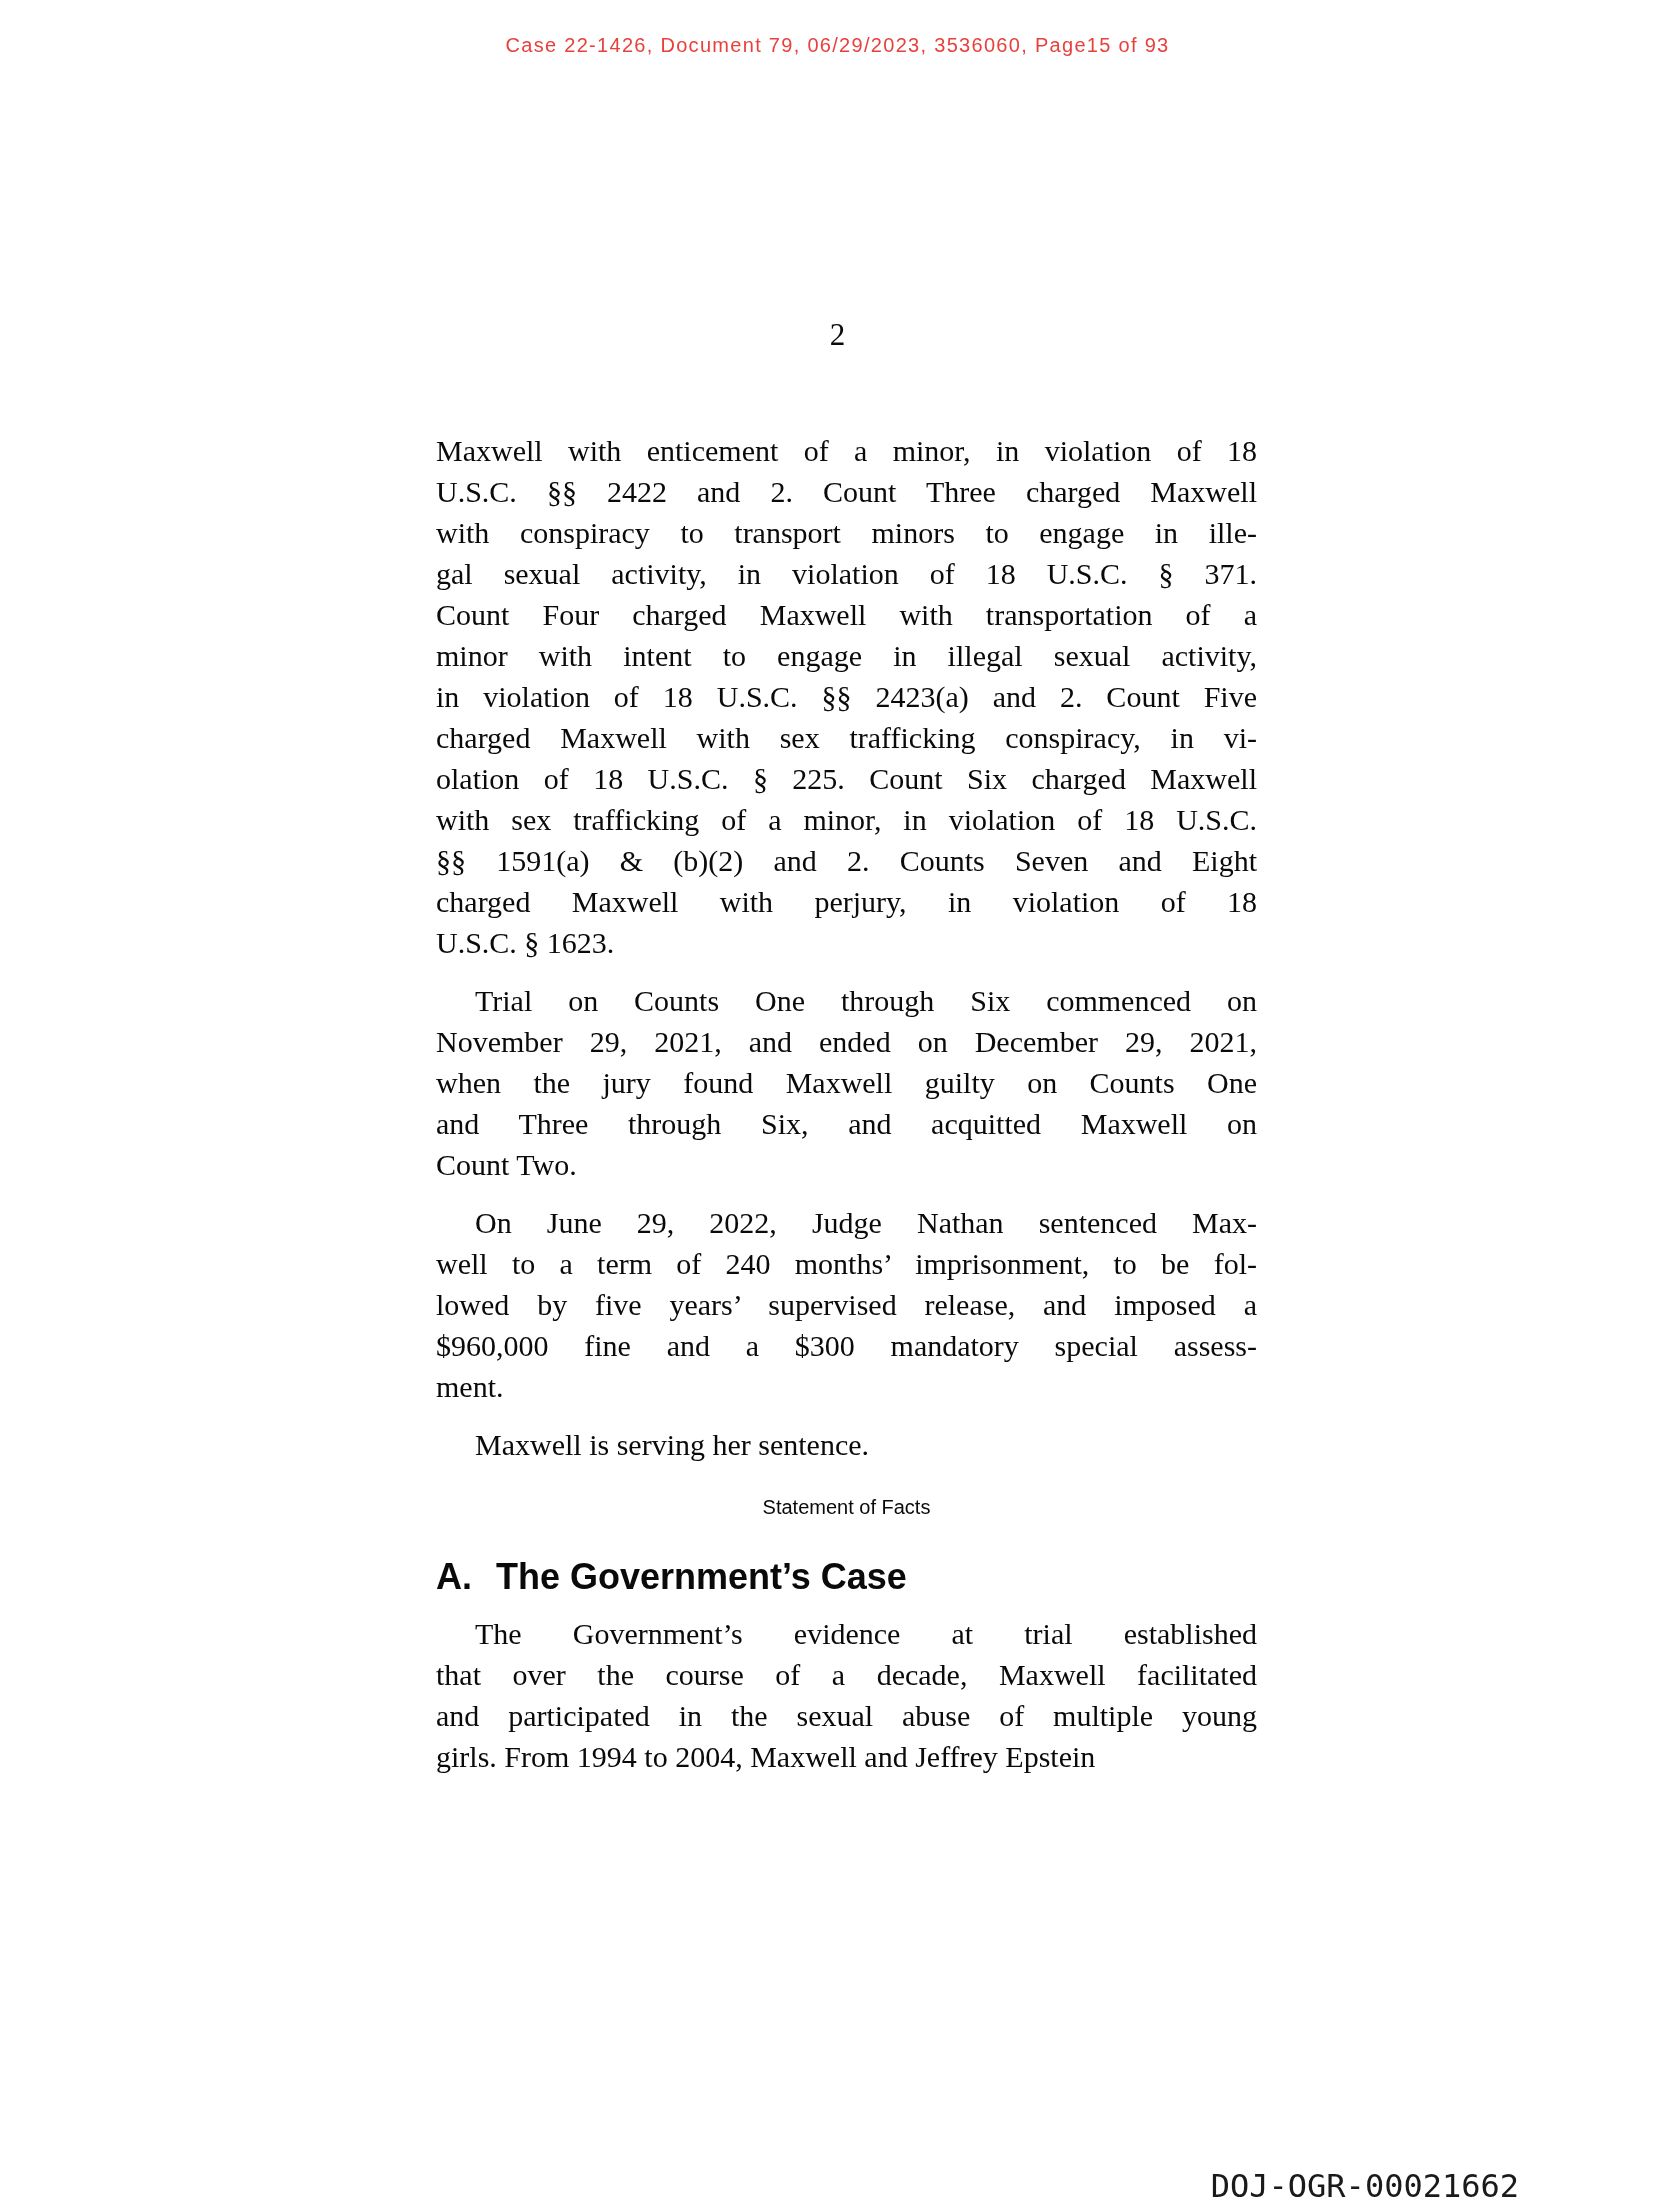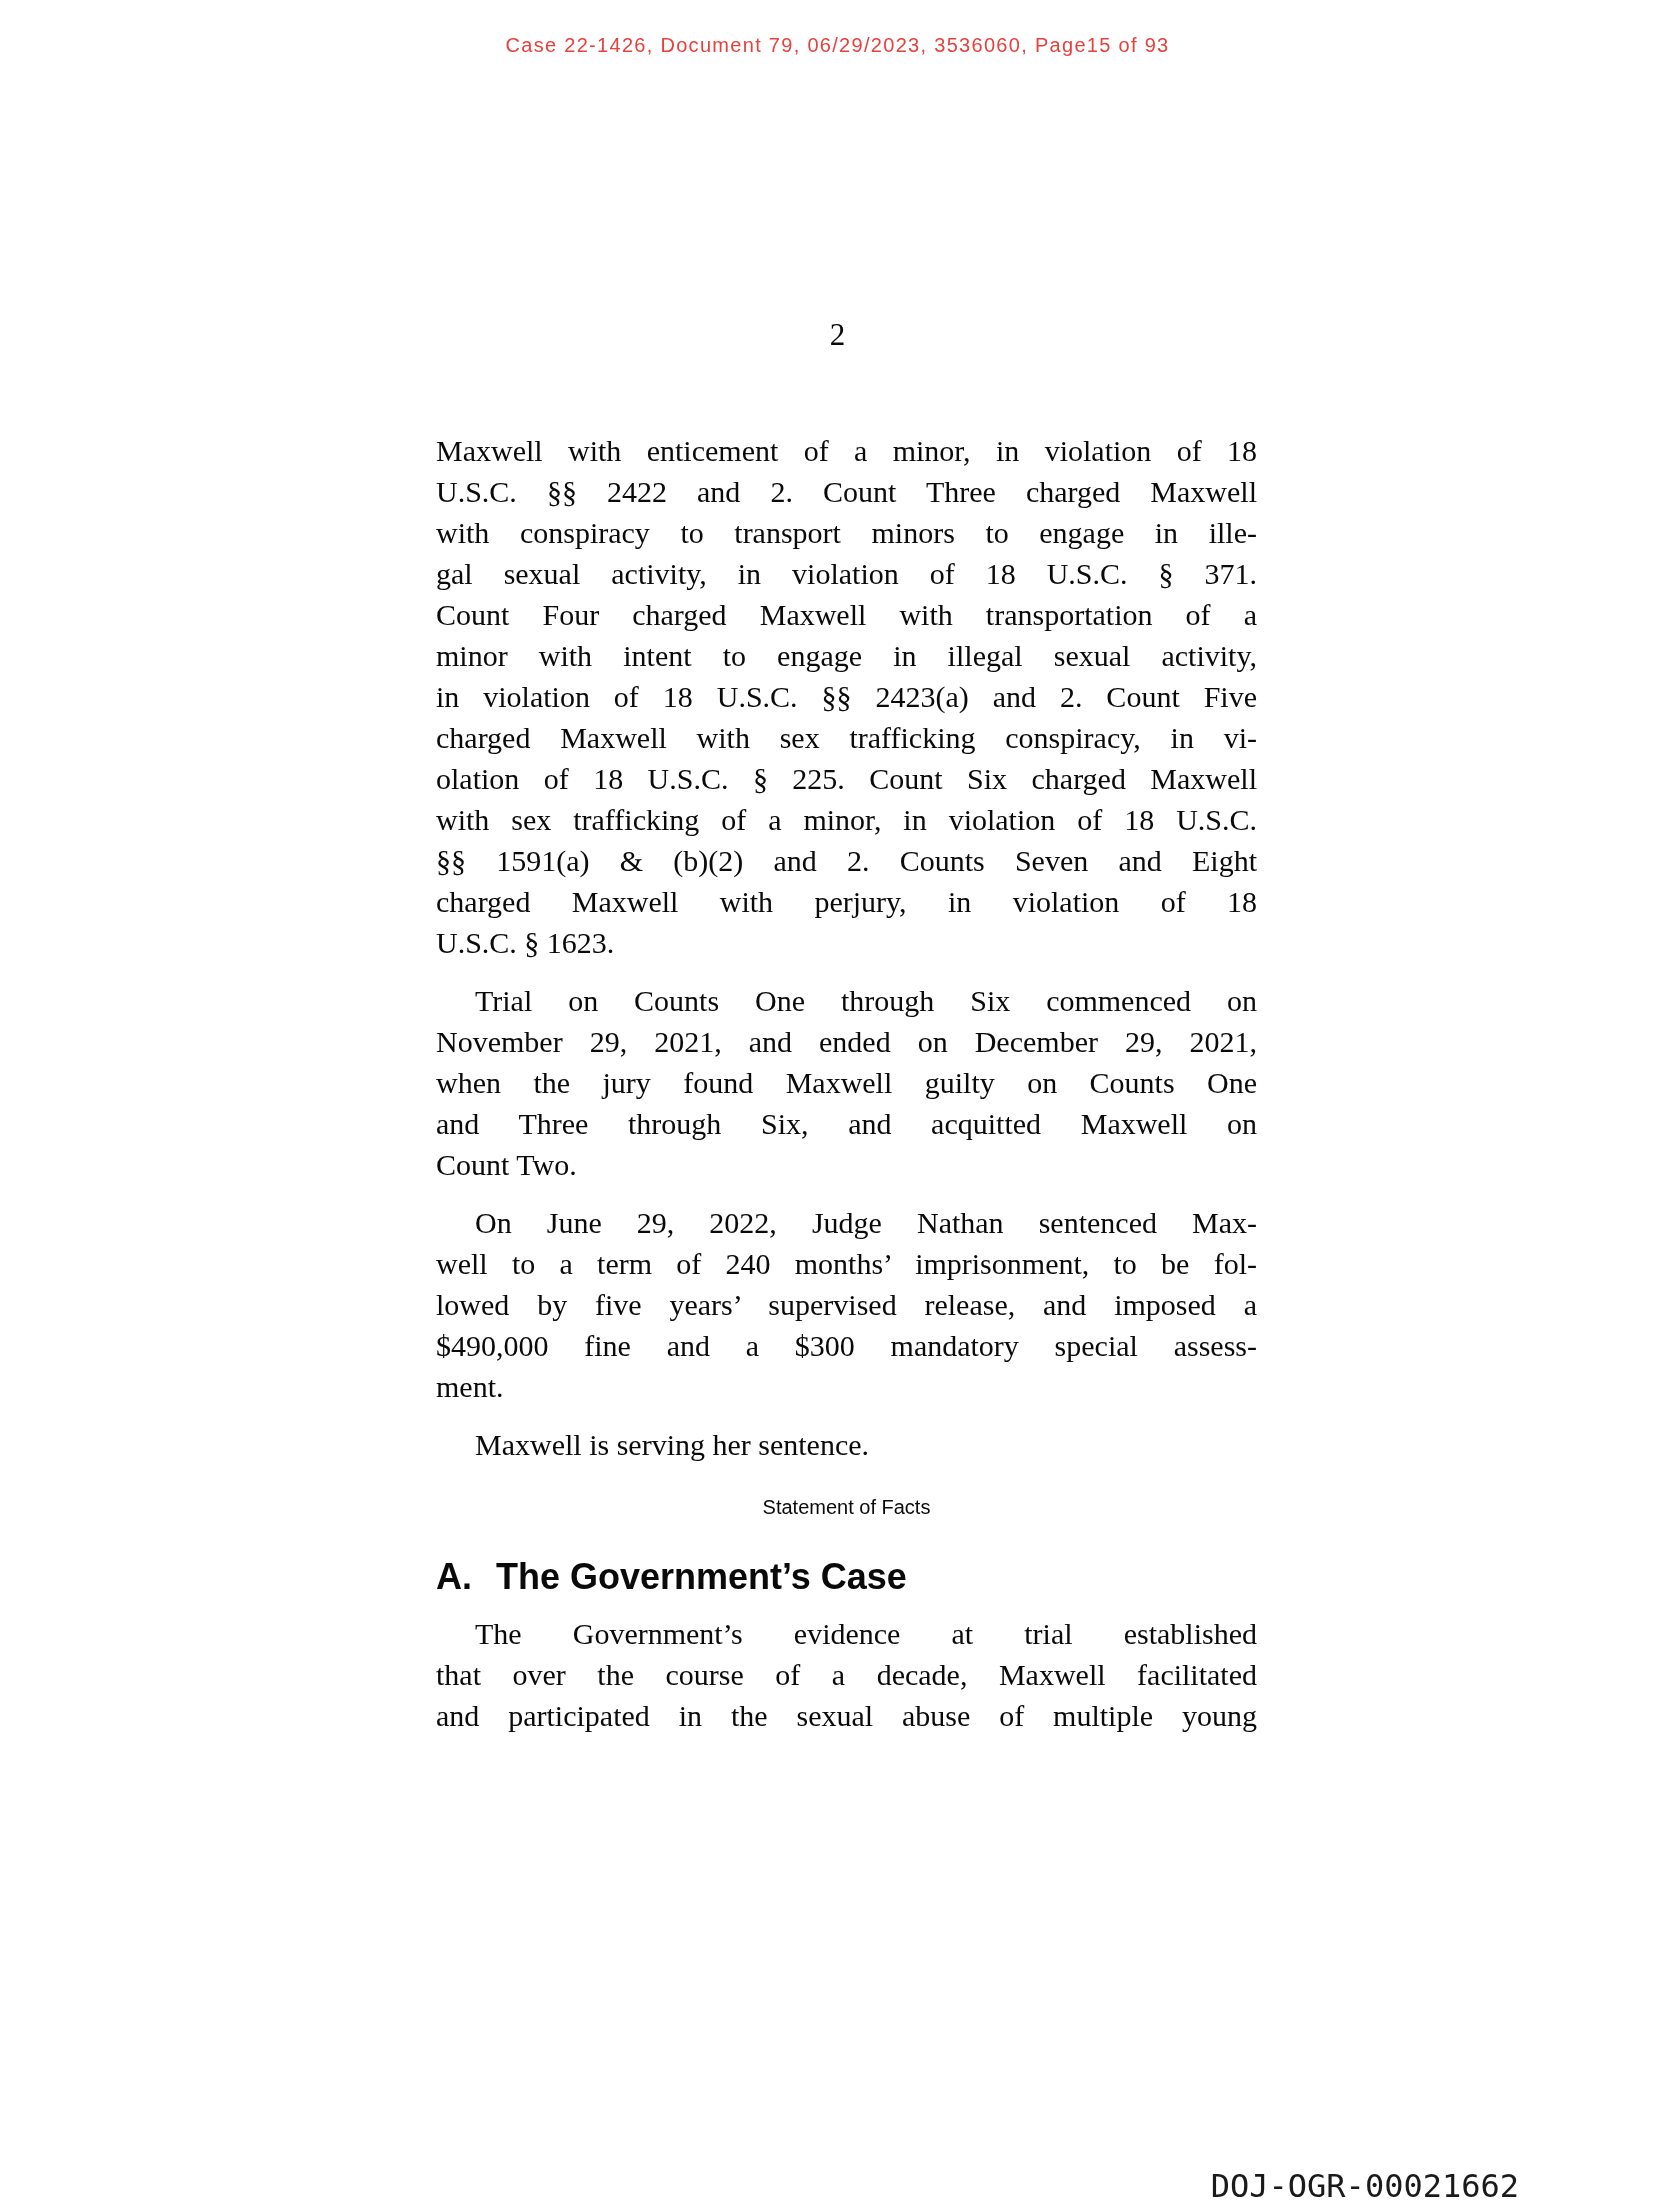--- a/index.html
+++ b/index.html
@@ -118,38 +118,39 @@
         <div class="line">November 29, 2021, and ended on December 29, 2021,</div>
         <div class="line">when the jury found Maxwell guilty on Counts One</div>
         <div class="line">and Three through Six, and acquitted Maxwell on</div>
         <div class="line last">Count Two.</div>
       </div>
 
     <div class="para">
         <div class="line indent">On June 29, 2022, Judge Nathan sentenced Max-</div>
         <div class="line">well to a term of 240 months’ imprisonment, to be fol-</div>
         <div class="line">lowed by five years’ supervised release, and imposed a</div>
-        <div class="line">$490,000 fine and a $300 mandatory special assess-</div>
+        <div class="line">$960,000 fine and a $300 mandatory special assess-</div>
         <div class="line last">ment.</div>
       </div>
 
     <div class="para">
         <div class="line indent last">Maxwell is serving her sentence.</div>
       </div>
 
     <h1 class="h1">Statement of Facts</h1>
 
     <h2 class="h2">
       <span class="h2label">A.</span><span class="h2title">The Government’s Case</span>
     </h2>
 
     <div class="para">
         <div class="line indent">The Government’s evidence at trial established</div>
         <div class="line">that over the course of a decade, Maxwell facilitated</div>
         <div class="line">and participated in the sexual abuse of multiple young</div>
+        <div class="line last">girls. From 1994 to 2004, Maxwell and Jeffrey Epstein</div>
       </div>
 
   </div>
 
   <div class="bates">DOJ-OGR-00021662</div>
 
 </div>
 
 
 </body></html>

